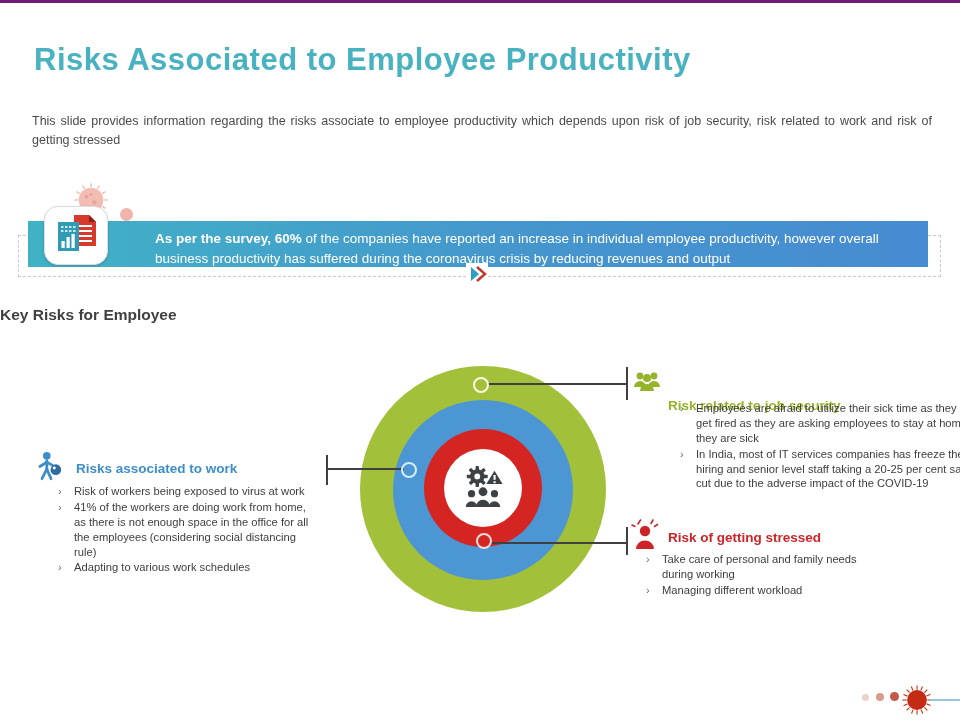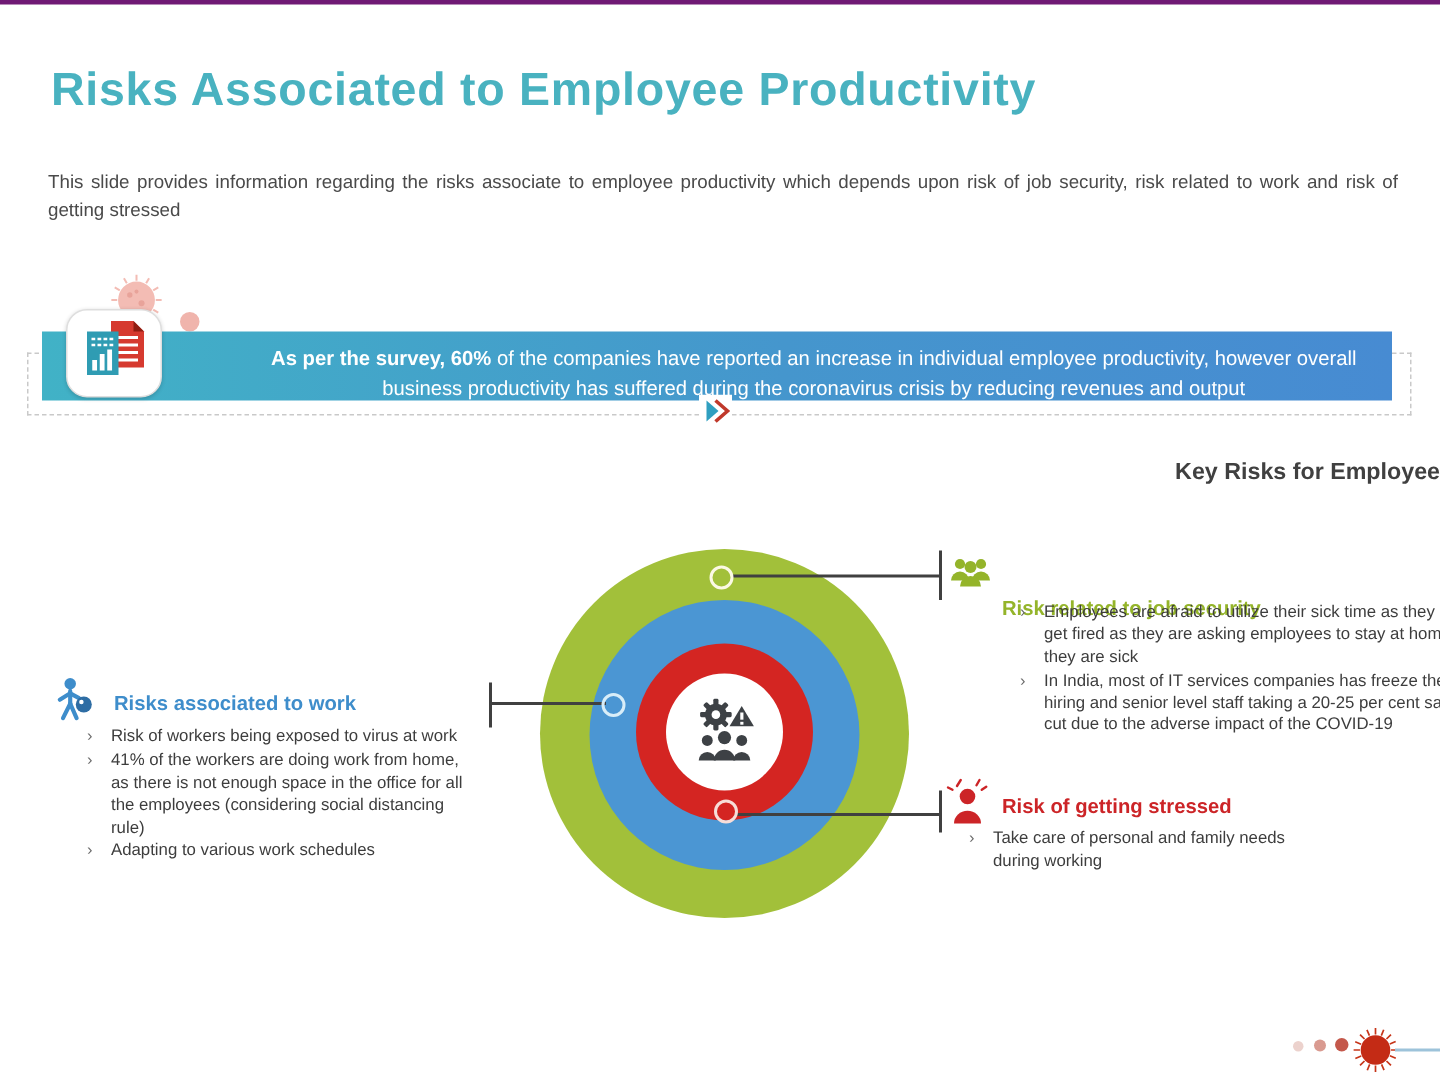--- a/index.html
+++ b/index.html
@@ -23,37 +23,37 @@
     position:absolute; left:18px; top:232px; width:921px; height:40px;
     border:1px dashed #c9c9c9; z-index:0;
   }
   .banner {
     position:absolute; left:28px; top:218px; width:900px; height:46px;
     background:linear-gradient(90deg,#41b2c6 0%, #4596cd 55%, #478bd2 100%);
     z-index:1;
   }
   .banner-text {
     position:absolute; left:155px; top:226px; width:775px;
-    font-size:13.5px; color:#ffffff; line-height:1.45; z-index:2;text-align:center;
+    font-size:13.5px; color:#ffffff; line-height:1.45; z-index:2;
   }
   .icon-card {
     position:absolute; left:44px; top:203px; width:62px; height:57px;
     background:#ffffff; border:1px solid #dedede; border-radius:14px;
     box-shadow:0 1px 3px rgba(0,0,0,0.18); z-index:2;
     display:flex; align-items:center; justify-content:center;
   }
   .chevron-wrap { position:absolute; left:466px; top:260px; width:22px; height:22px; z-index:3; }
   .virus-big { position:absolute; left:72px; top:178px; width:38px; height:38px; z-index:0; }
   .virus-small {
     position:absolute; left:120px; top:205px; width:13px; height:13px;
     background:#f0b4ac; border-radius:50%; z-index:0;
   }
   
   .key-heading {
-    position:absolute; left:0; right:0; top:303px; text-align:right;
+    position:absolute; left:0; right:0; top:303px; text-align:left;
     font-size:15.5px; font-weight:bold; color:#404040;
   }
   .ring { position:absolute; border-radius:50%; }
   .ring-outer  { left:360px; top:363px; width:246px; height:246px; background:#a2c03a; }
   .ring-middle { left:393px; top:397px; width:180px; height:180px; background:#4b96d3; }
   .ring-inner  { left:424px; top:426px; width:118px; height:118px; background:#d42522; }
   .ring-core   { left:444px; top:446px; width:78px;  height:78px;  background:#ffffff;
                  display:flex; align-items:center; justify-content:center; }
   .connector { position:absolute; background:#404040; z-index:2; }
   .line-top    { left:488px; top:380px; width:138px; height:1.5px; }
@@ -252,20 +252,21 @@
       </g>
       <g fill="#cc2427">
         <circle cx="15" cy="13" r="5.2"></circle>
         <path d="M6 31 a9 8.5 0 0 1 18 0 z"></path>
       </g>
     </svg>
   </span>
   <div class="sec-heading h-stress">Risk of getting stressed</div>
   <ul class="bullets b-stress">
     <li>Take care of personal and family needs during working</li>
+    <li>Managing different workload</li>
   </ul>
 
   <span class="f-dot f-dot1"></span>
   <span class="f-dot f-dot2"></span>
   <span class="f-dot f-dot3"></span>
   <span class="f-virus">
     <svg width="32" height="32" viewBox="0 0 34 34">
       <g stroke="#c63418" stroke-width="1.2">
         <line x1="17" y1="6" x2="17" y2="1.5" transform="rotate(0 17 17)"></line>
         <line x1="17" y1="6" x2="17" y2="1.5" transform="rotate(22 17 17)"></line>

